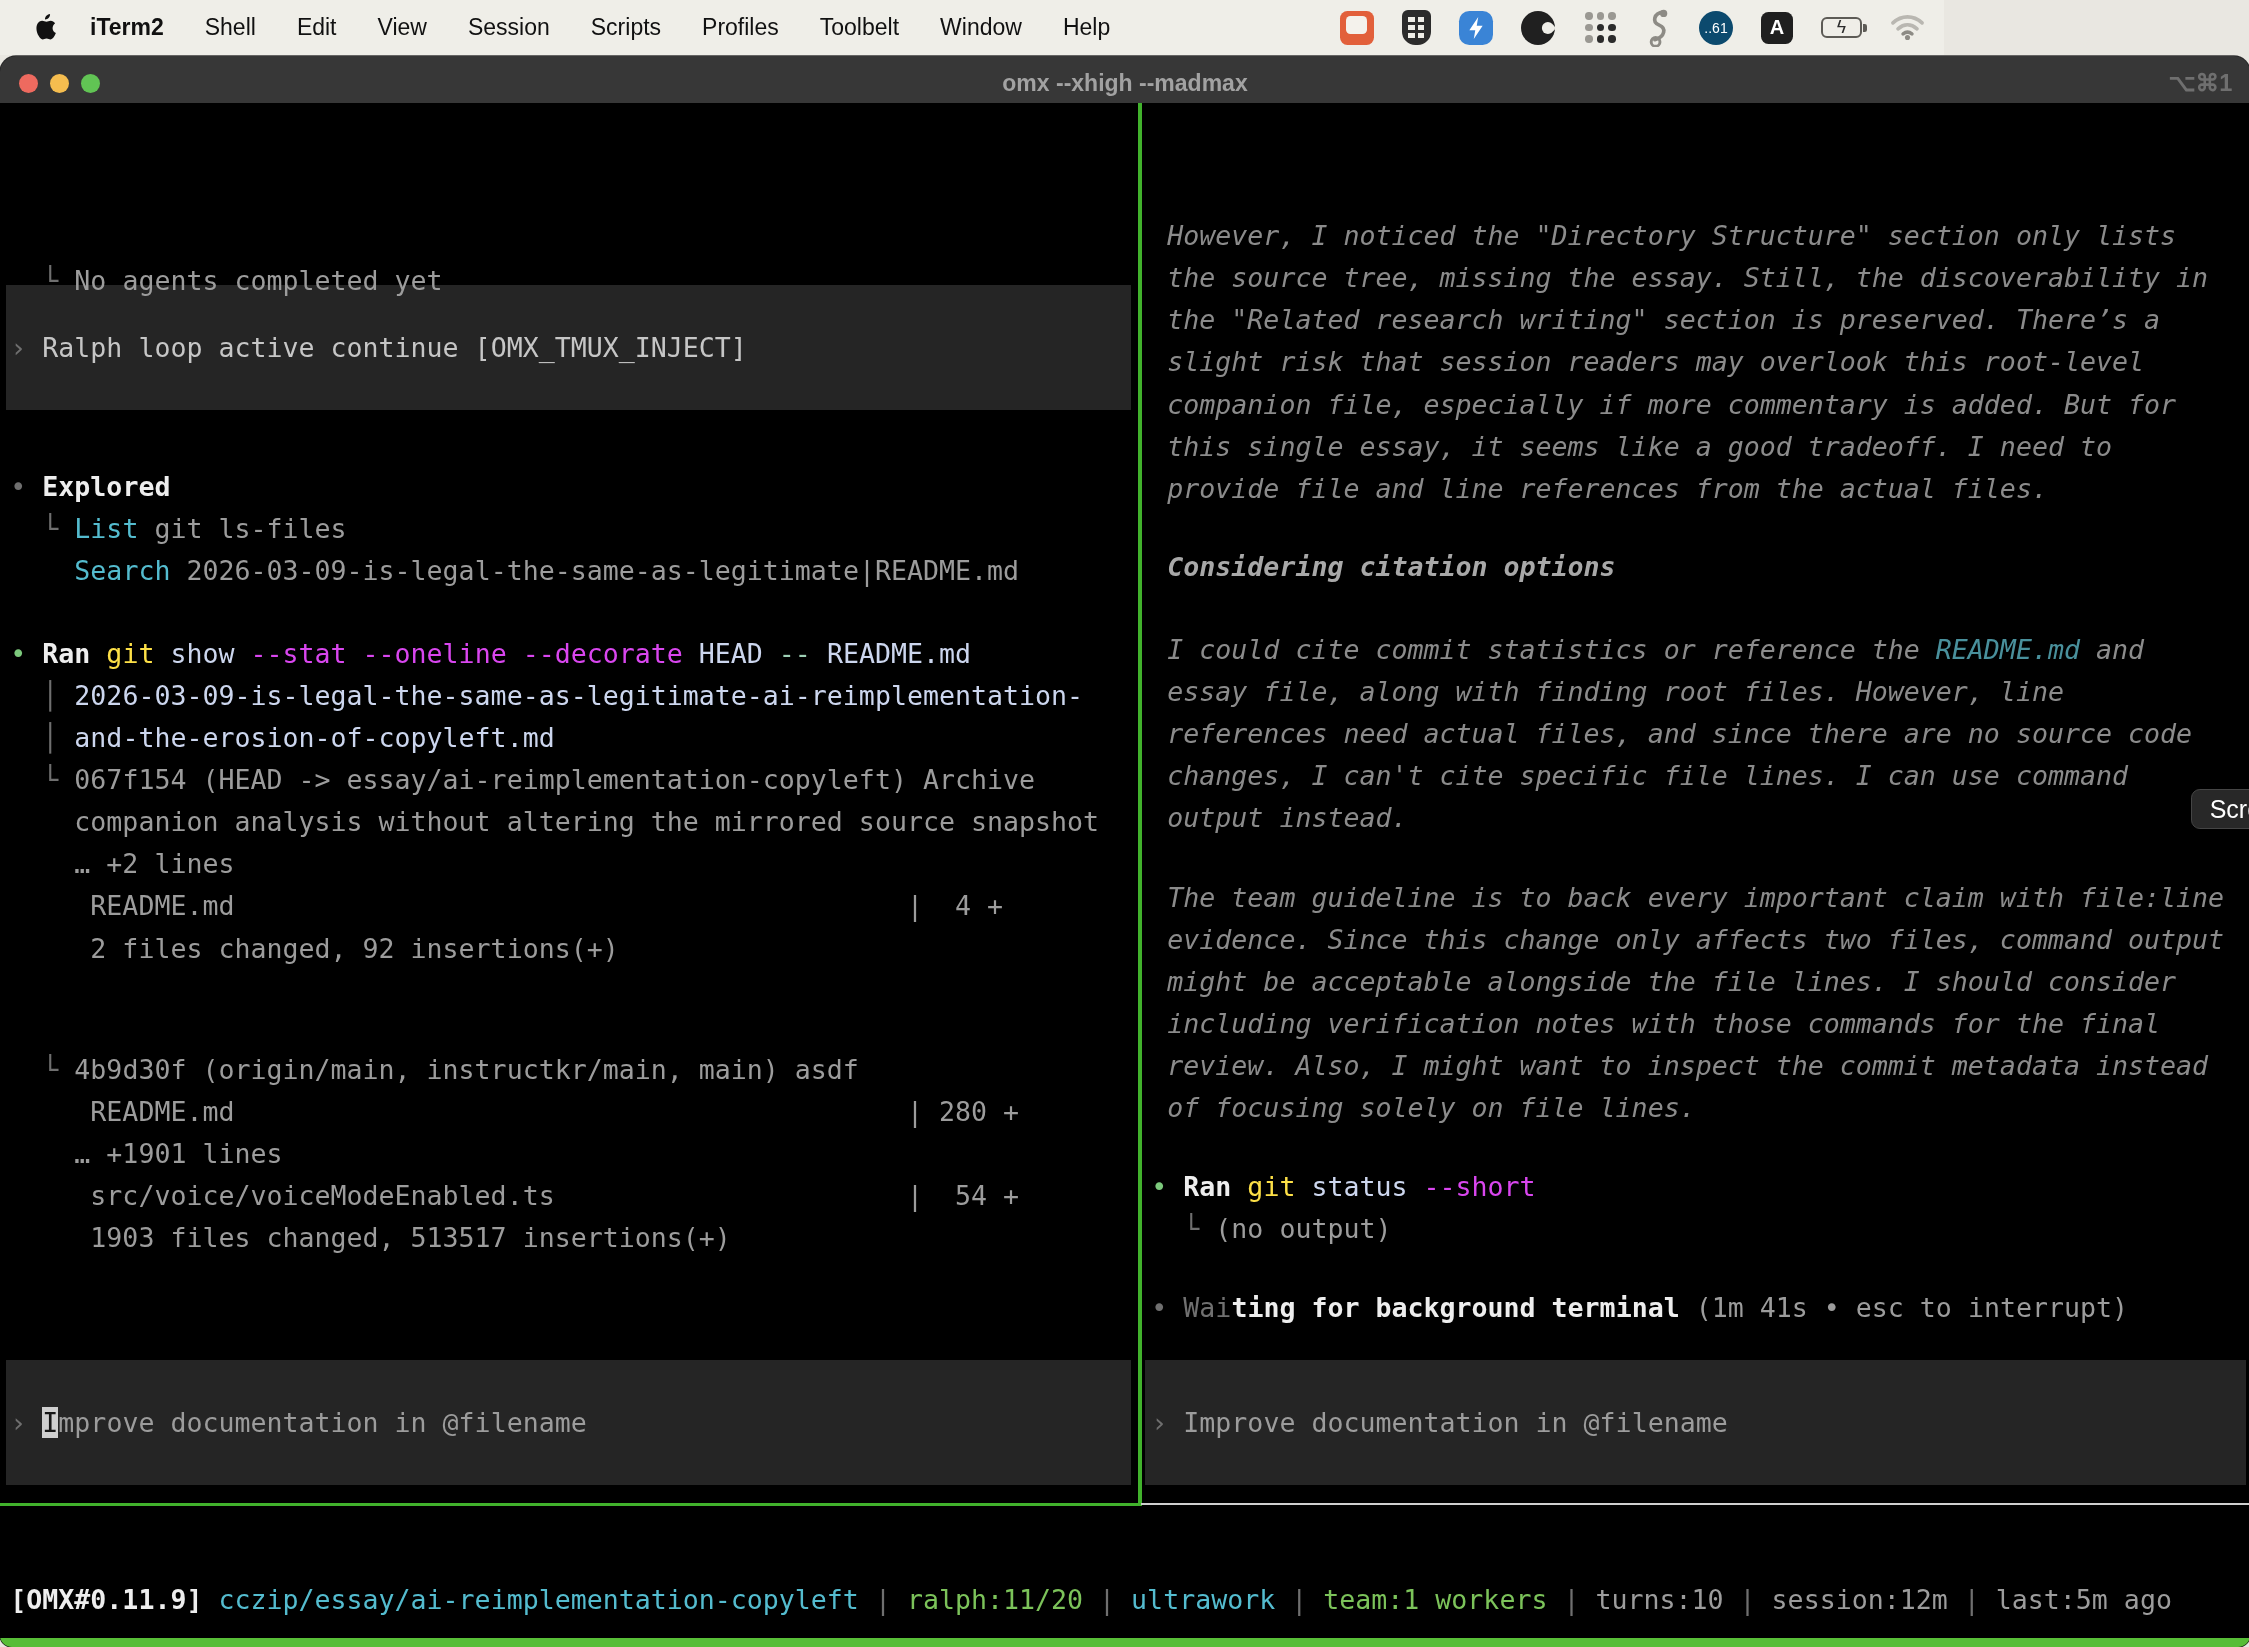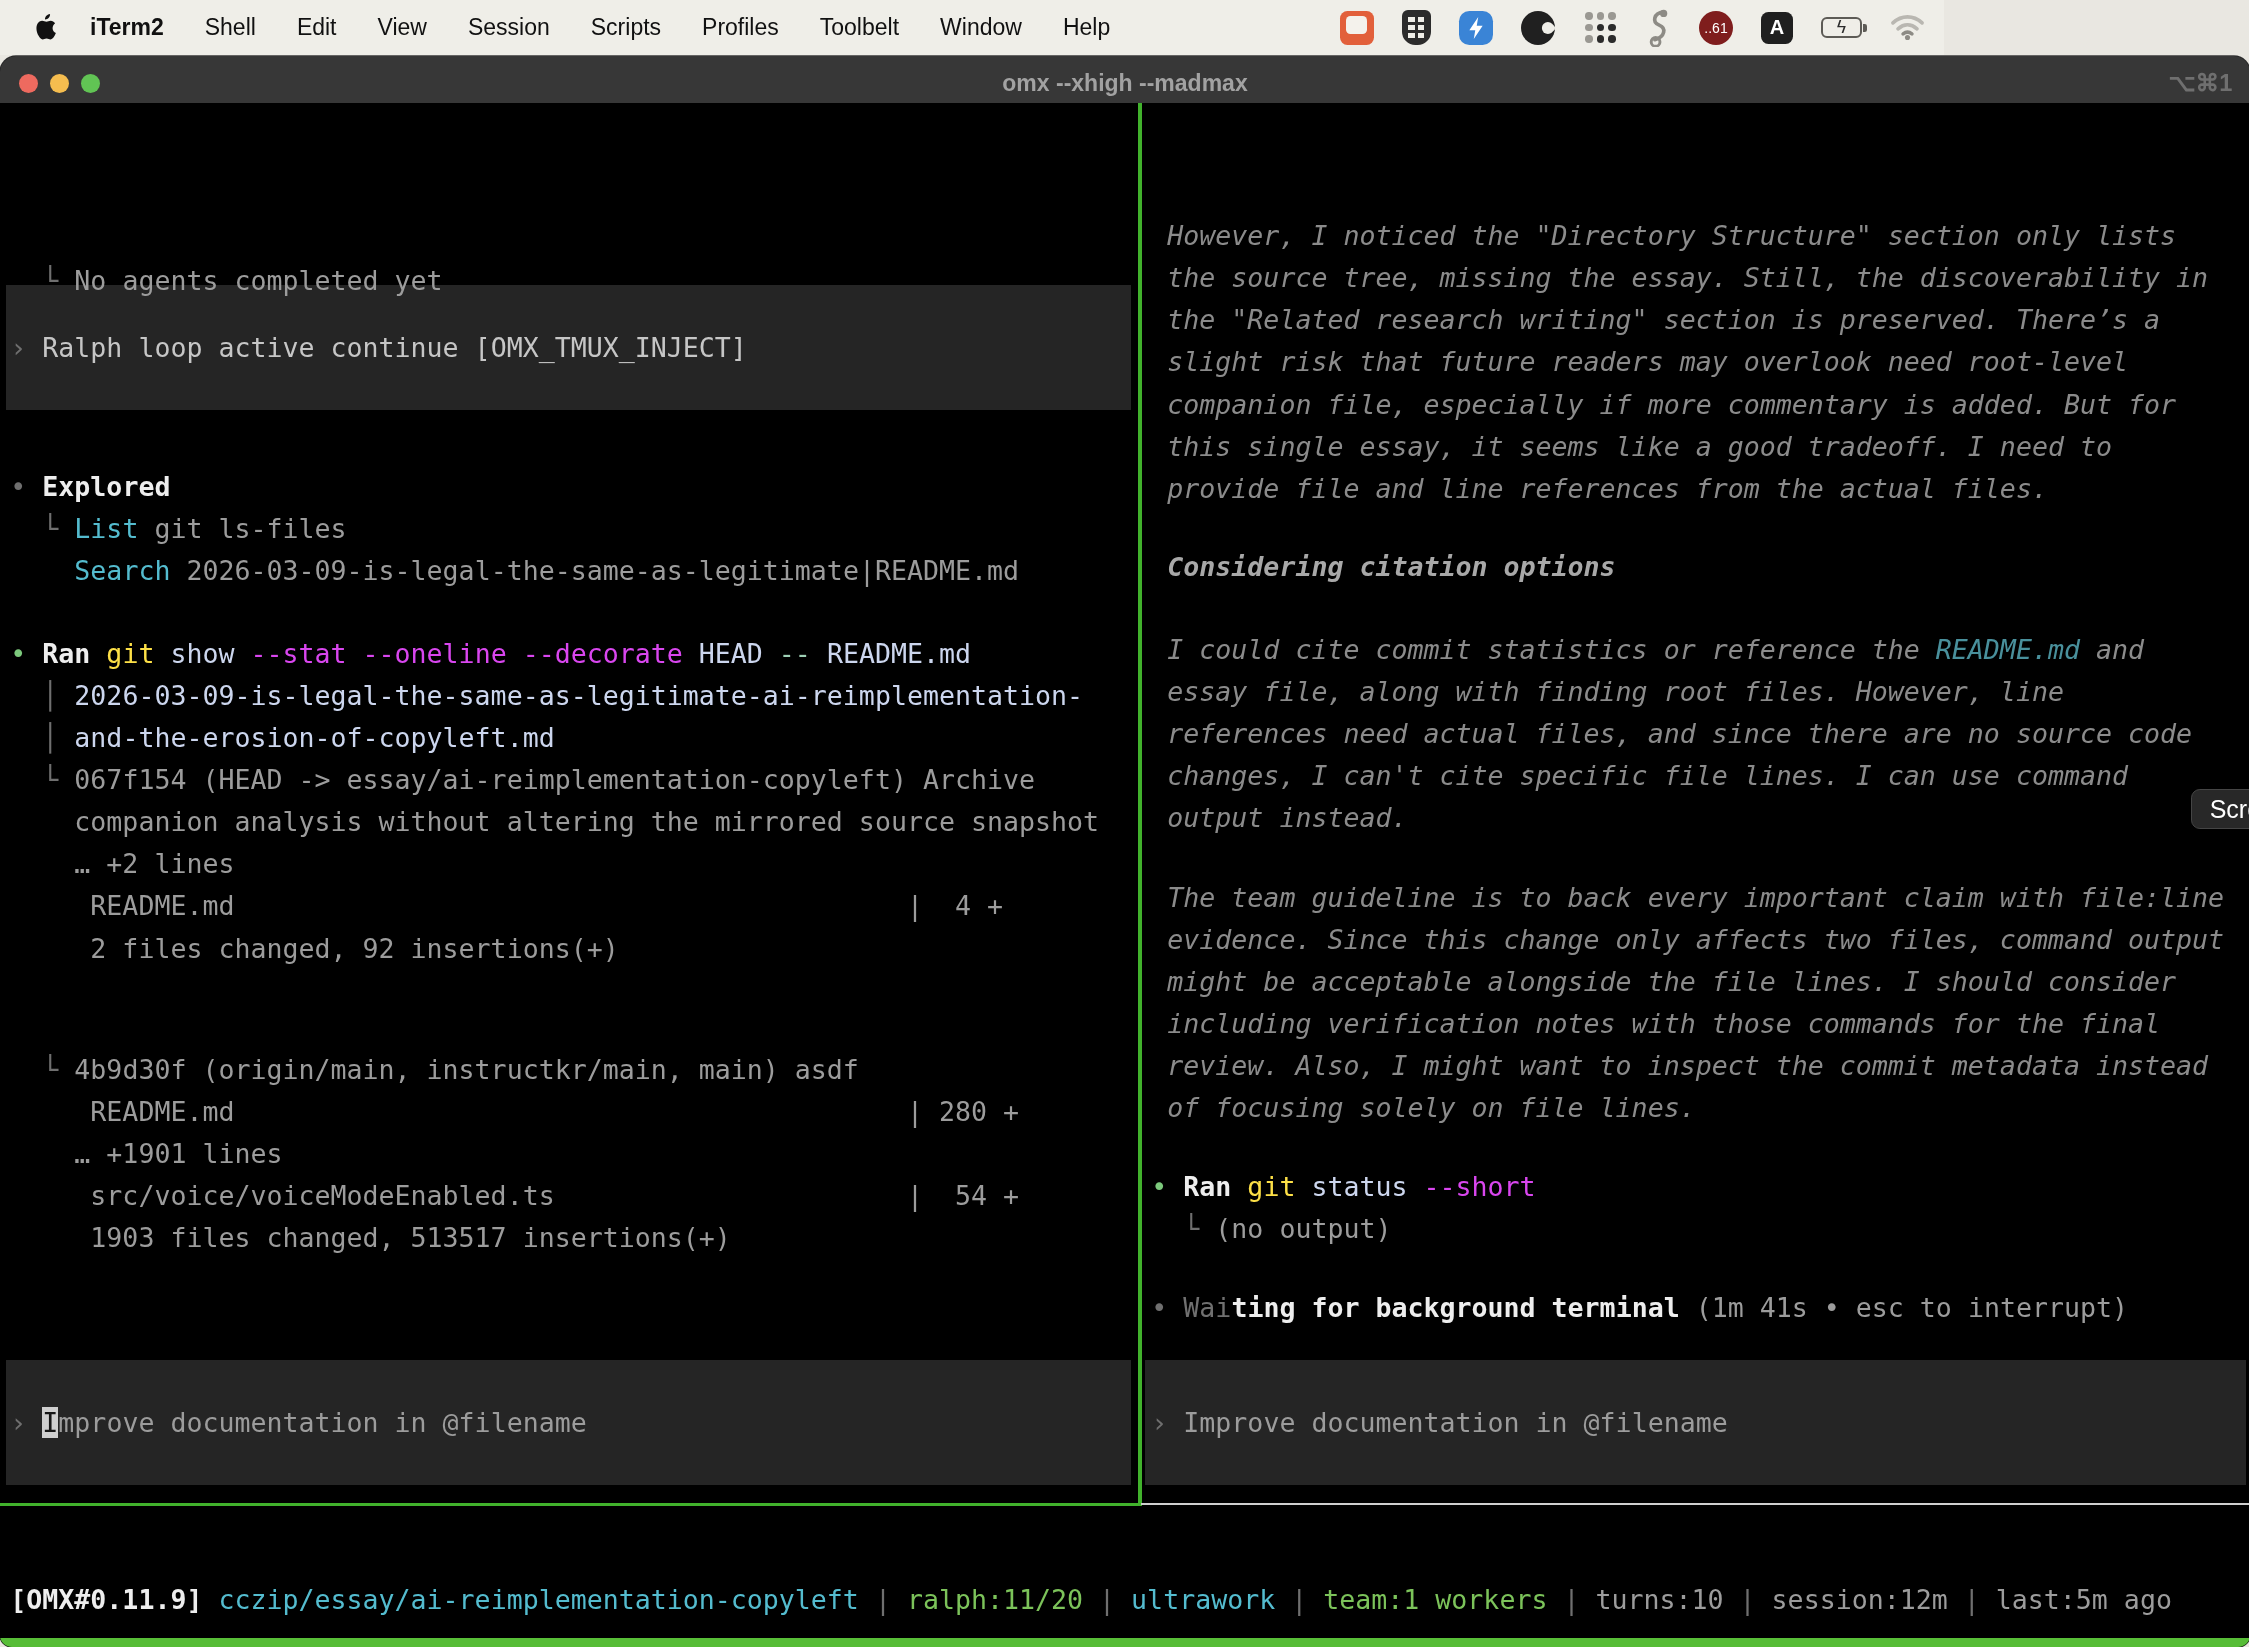--- a/index.html
+++ b/index.html
@@ -24,21 +24,21 @@
   .shield i { width:6.6px; height:5.2px; background:#efeee8; }
   .bolt { width:34px; height:34px; background:#3a84d6; border-radius:10.3px; }
   .bolt svg { display:block; }
   .pie { width:34px; height:34px; border-radius:50%; background:#202020; position:relative; overflow:hidden; }
   .pie::after { content:""; position:absolute; right:1.5px; top:11.8px; width:11.8px; height:11.8px;
      background:#efeee8; border-radius:50% 0 50% 50%; transform:rotate(45deg); }
   .dots { width:35px; height:35px; display:grid; grid-template-columns:repeat(3,1fr); align-items:center; justify-items:center; }
   .dots i { width:7.4px; height:7.4px; border-radius:50%; background:#9a9892; }
   .dots i.d { background:#2b2b2b; }
   .scurve svg { display:block; }
-  .badge61 { width:34px; height:34px; border-radius:50%; background:#7f1d1d; color:#fff;
+  .badge61 { width:34px; height:34px; border-radius:50%; background:#0c4a6e; color:#fff;
      font-size:14px; display:flex; align-items:center; justify-content:center; letter-spacing:0; }
   .badgeA { width:32px; height:32px; border-radius:7.4px; background:#1f1f1f; color:#fff;
      font-size:20px; font-weight:bold; display:flex; align-items:center; justify-content:center; }
   .battery { position:relative; width:41px; height:20.7px; border:2.2px solid #5d5b56; border-radius:5.9px;
      display:flex; align-items:center; justify-content:center; color:#2b2b2b; font-size:17.7px; }
   .battery::after { content:""; position:absolute; right:-6.6px; top:5.2px; width:3.7px; height:7.4px; background:#5d5b56; border-radius:0 2.2px 2.2px 0; }
   .wifi svg { display:block; }
 
   
   .window { position:absolute; top:56px; left:0; width:2250px; height:1591px;
@@ -206,21 +206,21 @@
         <div class="row" style="top: 1114px;"><span class="g">     1903 files changed, 513517 insertions(+)</span></div>
         <div class="row" style="top: 1299px;"><span class="dim">› </span><span class="cur">I</span><span class="g">mprove documentation in @filename</span></div>
         <div class="row" style="top: 1394px;"></div>
       </div>
 
     <div class="pane pane-right">
       <div class="inputbox box-prompt-right"></div>
     <div class="row" style="top: 112px;"><span class="it"> However, I noticed the "Directory Structure" section only lists</span></div>
         <div class="row" style="top: 154px;"><span class="it"> the source tree, missing the essay. Still, the discoverability in</span></div>
         <div class="row" style="top: 196px;"><span class="it"> the "Related research writing" section is preserved. There’s a</span></div>
-        <div class="row" style="top: 238px;"><span class="it"> slight risk that future readers may overlook need root-level</span></div>
+        <div class="row" style="top: 238px;"><span class="it"> slight risk that session readers may overlook this root-level</span></div>
         <div class="row" style="top: 281px;"><span class="it"> companion file, especially if more commentary is added. But for</span></div>
         <div class="row" style="top: 323px;"><span class="it"> this single essay, it seems like a good tradeoff. I need to</span></div>
         <div class="row" style="top: 365px;"><span class="it"> provide file and line references from the actual files.</span></div>
         <div class="row" style="top: 443px;"><span class="itb"> Considering citation options</span></div>
         <div class="row" style="top: 526px;"><span class="it"> I could cite commit statistics or reference the </span><span class="tealit">README.md</span><span class="it"> and</span></div>
         <div class="row" style="top: 568px;"><span class="it"> essay file, along with finding root files. However, line</span></div>
         <div class="row" style="top: 610px;"><span class="it"> references need actual files, and since there are no source code</span></div>
         <div class="row" style="top: 652px;"><span class="it"> changes, I can't cite specific file lines. I can use command</span></div>
         <div class="row" style="top: 694px;"><span class="it"> output instead.</span></div>
         <div class="row" style="top: 774px;"><span class="it"> The team guideline is to back every important claim with file:line</span></div>

